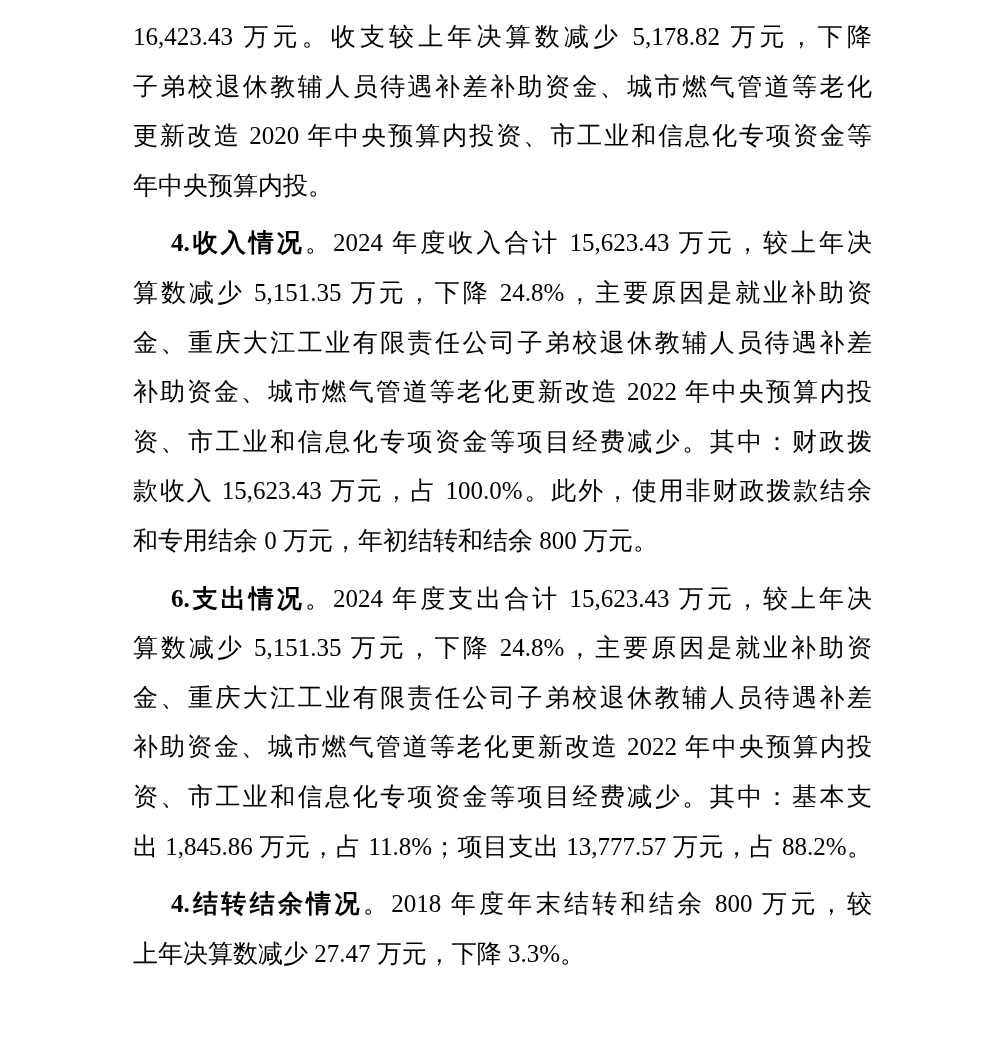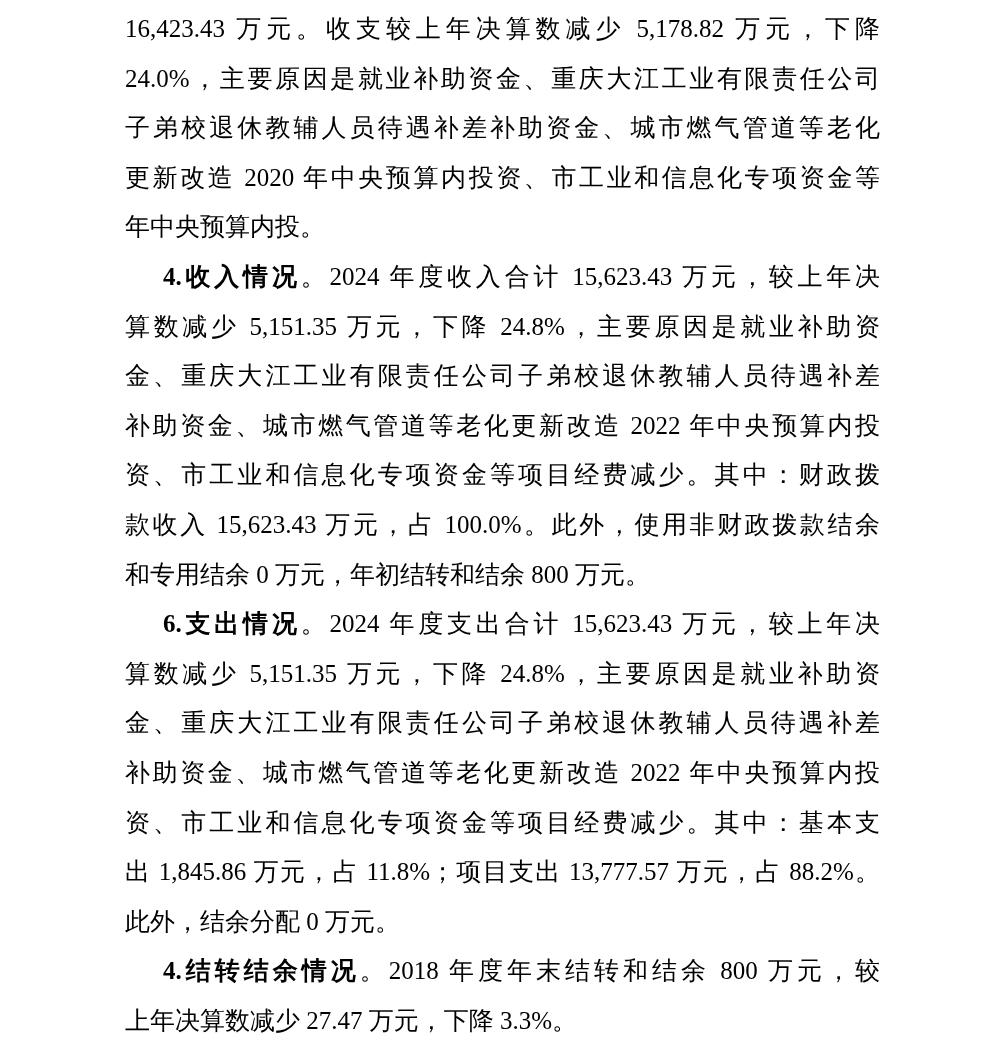--- a/index.html
+++ b/index.html
@@ -14,21 +14,21 @@
     overflow: hidden;
     font-family: "Liberation Serif", "DejaVu Serif", serif;
   }
   .doc {
     box-sizing: border-box;
     margin-left: 125px;
     width: 755px;
     padding-top: 4px;
     font-size: 25px;
   }
-  .para { margin: 0; padding: 0; }
+  .para { margin: 8px; padding: 0; }
   .line {
     height: 49.6px;
     line-height: 49.6px;
     text-align: justify;
     text-align-last: justify;
     white-space: normal;
     overflow: visible;
   }
   .line.last {
     text-align: left;
@@ -39,21 +39,20 @@
   }
   .bold { font-weight: bold; }
 </style>
 </head>
 <body>
 
 <div class="doc">
 
   <div class="para">
     <div class="line">16,423.43 万元。收支较上年决算数减少 5,178.82 万元，下降</div>
-    <div class="line">24.0%，主要原因是就业补助资金、重庆大江工业有限责任公司</div>
     <div class="line">子弟校退休教辅人员待遇补差补助资金、城市燃气管道等老化</div>
     <div class="line">更新改造 2020 年中央预算内投资、市工业和信息化专项资金等</div>
     <div class="line last">年中央预算内投。</div>
   </div>
 
   <div class="para">
     <div class="line indent"><span class="bold">4.收入情况</span><span>。2024 年度收入合计 15,623.43 万元，较上年决</span></div>
     <div class="line">算数减少 5,151.35 万元，下降 24.8%，主要原因是就业补助资</div>
     <div class="line">金、重庆大江工业有限责任公司子弟校退休教辅人员待遇补差</div>
     <div class="line">补助资金、城市燃气管道等老化更新改造 2022 年中央预算内投</div>
@@ -62,21 +61,20 @@
     <div class="line last">和专用结余 0 万元，年初结转和结余 800 万元。</div>
   </div>
 
   <div class="para">
     <div class="line indent"><span class="bold">6.支出情况</span><span>。2024 年度支出合计 15,623.43 万元，较上年决</span></div>
     <div class="line">算数减少 5,151.35 万元，下降 24.8%，主要原因是就业补助资</div>
     <div class="line">金、重庆大江工业有限责任公司子弟校退休教辅人员待遇补差</div>
     <div class="line">补助资金、城市燃气管道等老化更新改造 2022 年中央预算内投</div>
     <div class="line">资、市工业和信息化专项资金等项目经费减少。其中：基本支</div>
     <div class="line">出 1,845.86 万元，占 11.8%；项目支出 13,777.57 万元，占 88.2%。</div>
-    <div class="line last">此外，结余分配 0 万元。</div>
   </div>
 
   <div class="para">
     <div class="line indent"><span class="bold">4.结转结余情况</span><span>。2018 年度年末结转和结余 800 万元，较</span></div>
     <div class="line last">上年决算数减少 27.47 万元，下降 3.3%。</div>
   </div>
 
 </div>
 
 </body></html>

